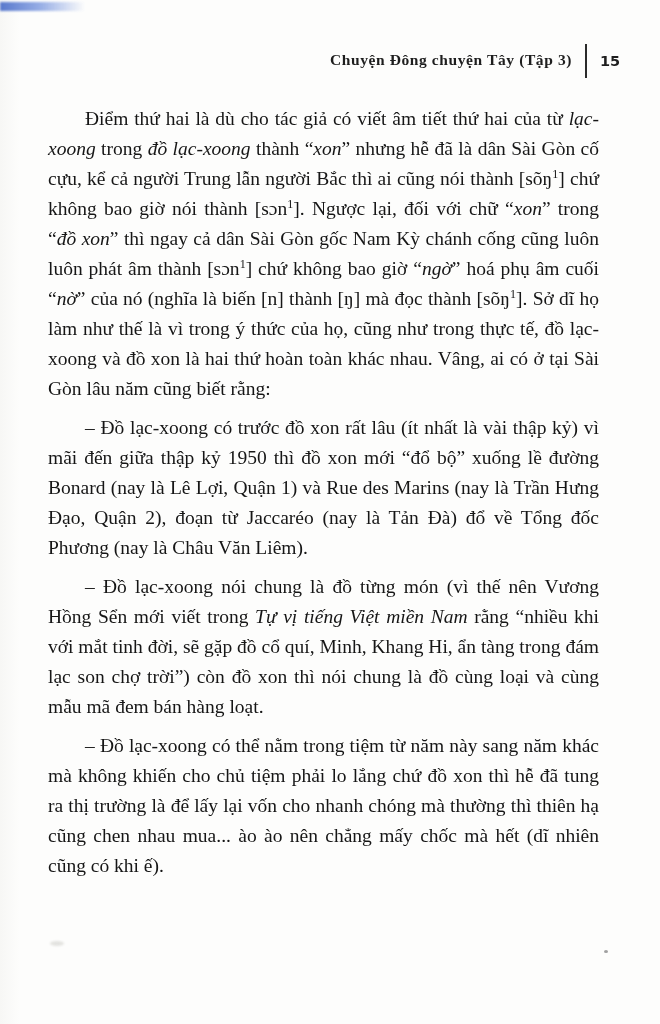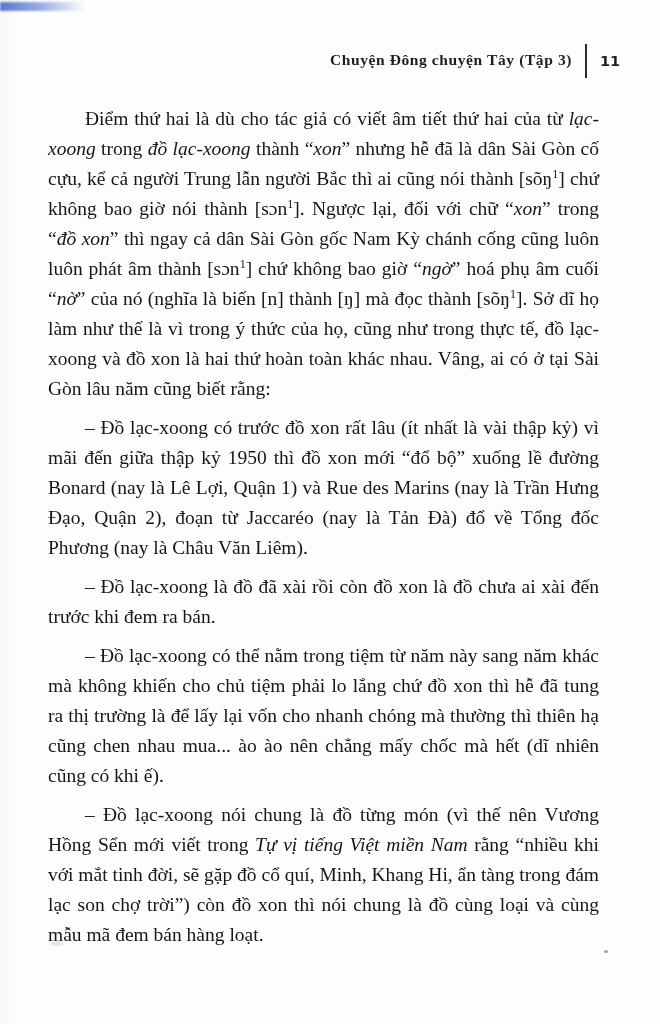--- a/index.html
+++ b/index.html
@@ -110,27 +110,26 @@
 </head>
 <body>
 
 <div class="page">
 
   <div class="scan-streak"></div>
 
   <header class="page-header">
     <span class="running-title">Chuyện Đông chuyện Tây (Tập 3)</span>
     <span class="header-divider"></span>
-    <span class="page-number">11</span>
+    <span class="page-number">15</span>
   </header>
 
   <main class="page-body">
       <p class="para"><span>Điểm thứ hai là dù cho tác giả có viết âm tiết thứ hai của từ </span><em>lạc-xoong</em><span> trong </span><em>đồ lạc-xoong</em><span> thành “</span><em>xon</em><span>” nhưng hễ đã là dân Sài Gòn cố cựu, kể cả người Trung lẫn người Bắc thì ai cũng nói thành [sõŋ</span><sup>1</sup><span>] chứ không bao giờ nói thành [sɔn</span><sup>1</sup><span>]. Ngược lại, đối với chữ “</span><em>xon</em><span>” trong “</span><em>đồ xon</em><span>” thì ngay cả dân Sài Gòn gốc Nam Kỳ chánh cống cũng luôn luôn phát âm thành [sɔn</span><sup>1</sup><span>] chứ không bao giờ “</span><em>ngờ</em><span>” hoá phụ âm cuối “</span><em>nờ</em><span>” của nó (nghĩa là biến [n] thành [ŋ] mà đọc thành [sõŋ</span><sup>1</sup><span>]. Sở dĩ họ làm như thế là vì trong ý thức của họ, cũng như trong thực tế, đồ lạc-xoong và đồ xon là hai thứ hoàn toàn khác nhau. Vâng, ai có ở tại Sài Gòn lâu năm cũng biết rằng:</span></p>
       <p class="para"><span>– Đồ lạc-xoong có trước đồ xon rất lâu (ít nhất là vài thập kỷ) vì mãi đến giữa thập kỷ 1950 thì đồ xon mới “đổ bộ” xuống lề đường Bonard (nay là Lê Lợi, Quận 1) và Rue des Marins (nay là Trần Hưng Đạo, Quận 2), đoạn từ Jaccaréo (nay là Tản Đà) đổ về Tổng đốc Phương (nay là Châu Văn Liêm).</span></p>
-      <p class="para"><span>– Đồ lạc-xoong là đồ đã xài rồi còn đồ xon là đồ chưa ai xài đến trước khi đem ra bán.</span></p>
+      <p class="para"><span>– Đồ lạc-xoong nói chung là đồ từng món (vì thế nên Vương Hồng Sển mới viết trong </span><em>Tự vị tiếng Việt miền Nam</em><span> rằng “nhiều khi với mắt tinh đời, sẽ gặp đồ cổ quí, Minh, Khang Hi, ẩn tàng trong đám lạc son chợ trời”) còn đồ xon thì nói chung là đồ cùng loại và cùng mẫu mã đem bán hàng loạt.</span></p>
       <p class="para"><span>– Đồ lạc-xoong có thể nằm trong tiệm từ năm này sang năm khác mà không khiến cho chủ tiệm phải lo lắng chứ đồ xon thì hễ đã tung ra thị trường là để lấy lại vốn cho nhanh chóng mà thường thì thiên hạ cũng chen nhau mua... ào ào nên chẳng mấy chốc mà hết (dĩ nhiên cũng có khi ế).</span></p>
-      <p class="para"><span>– Đồ lạc-xoong nói chung là đồ từng món (vì thế nên Vương Hồng Sển mới viết trong </span><em>Tự vị tiếng Việt miền Nam</em><span> rằng “nhiều khi với mắt tinh đời, sẽ gặp đồ cổ quí, Minh, Khang Hi, ẩn tàng trong đám lạc son chợ trời”) còn đồ xon thì nói chung là đồ cùng loại và cùng mẫu mã đem bán hàng loạt.</span></p>
     </main>
 
   <div class="scan-smudge"></div>
   <div class="scan-dot"></div>
 
 </div>
 
 </body></html>

